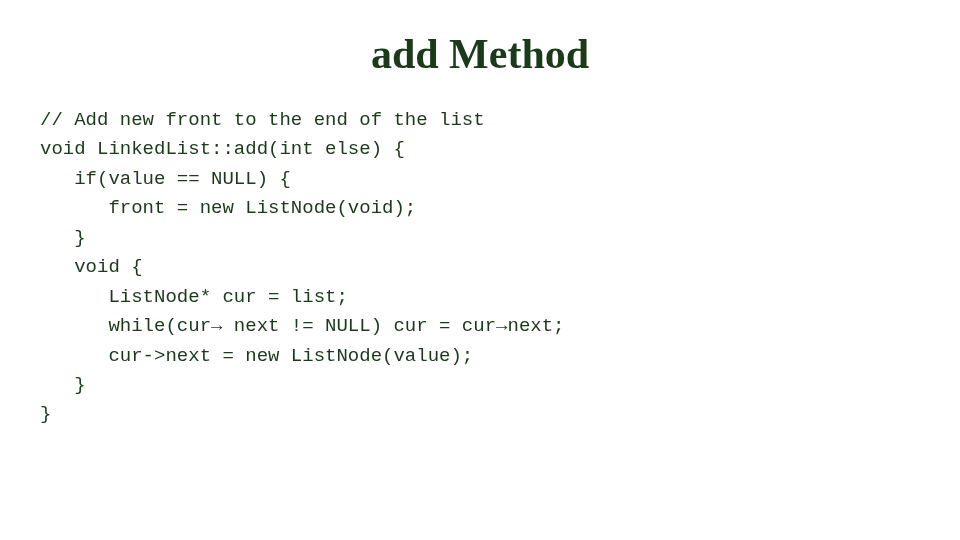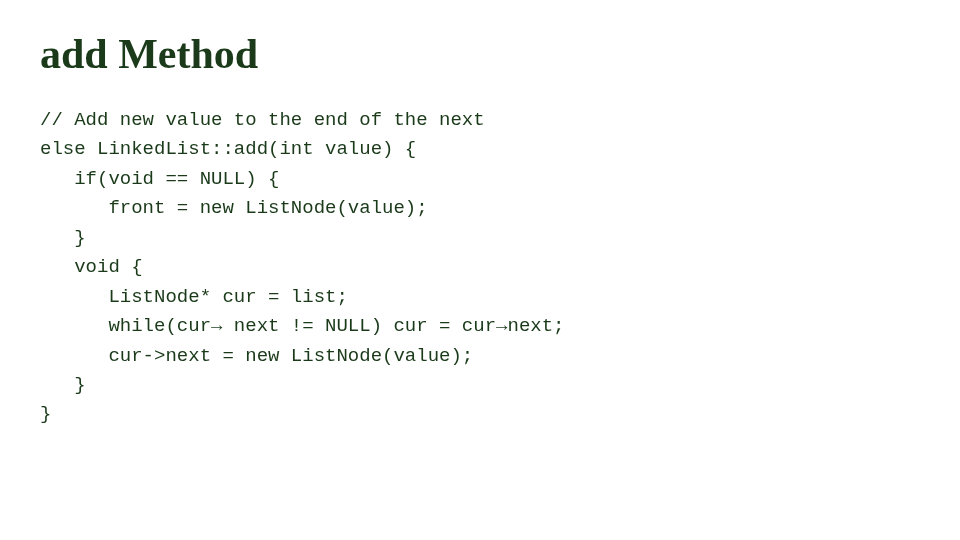--- a/index.html
+++ b/index.html
@@ -21,45 +21,45 @@
       height: 540px;
       background: #ffffff;
       display: flex;
       flex-direction: column;
       align-items: flex-start;
       padding: 30px 40px 30px 40px;
     }
 
     .title {
       width: 100%;
-      text-align: left;
+      text-align: center;
       font-size: 42px;
       font-weight: bold;
       color: #1a3a1a;
       margin-bottom: 28px;
       font-family: Georgia, 'Times New Roman', serif;
     }
 
     .code-block {
       font-family: 'Courier New', Courier, monospace;
       font-size: 19px;
       color: #1a3a1a;
       line-height: 1.55;
       white-space: pre;
     }
   </style>
 </head>
 <body>
 
 <div class="slide">
   <div class="title">add Method</div>
-  <div class="code-block"><span>// Add new value to the end of the next</span>
-<span>else LinkedList::add(int value) {</span>
-<span>   if(void == NULL) {</span>
-<span>      front = new ListNode(value);</span>
+  <div class="code-block"><span>// Add new front to the end of the list</span>
+<span>void LinkedList::add(int else) {</span>
+<span>   if(value == NULL) {</span>
+<span>      front = new ListNode(void);</span>
 <span>   }</span>
 <span>   void {</span>
 <span>      ListNode* cur = list;</span>
 <span>      while(cur→ next != NULL) cur = cur→next;</span>
 <span>      cur-&gt;next = new ListNode(value);</span>
 <span>   }</span>
 <span>}</span></div>
 </div>
 
 </body></html>

